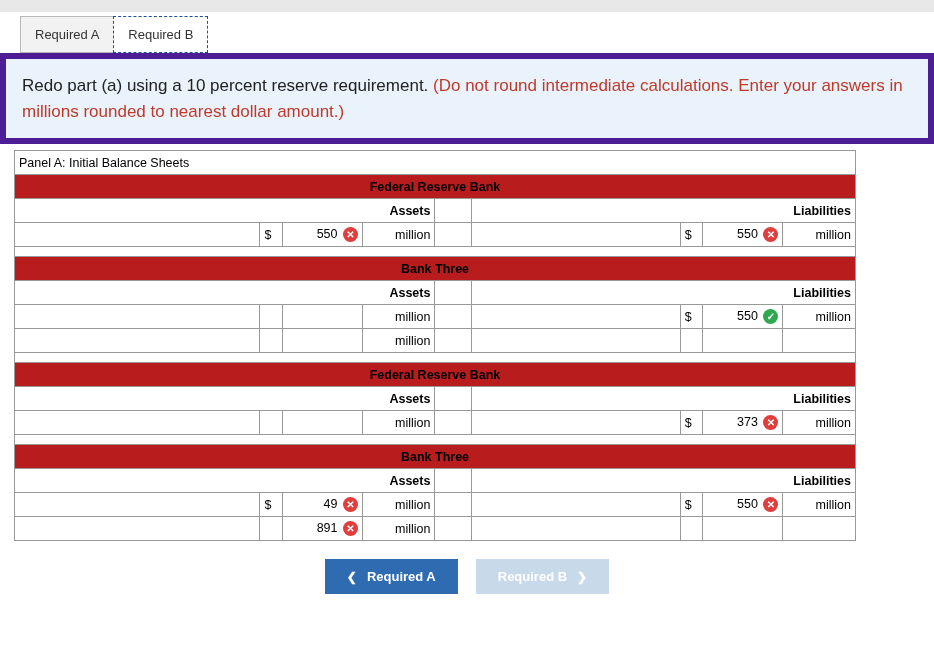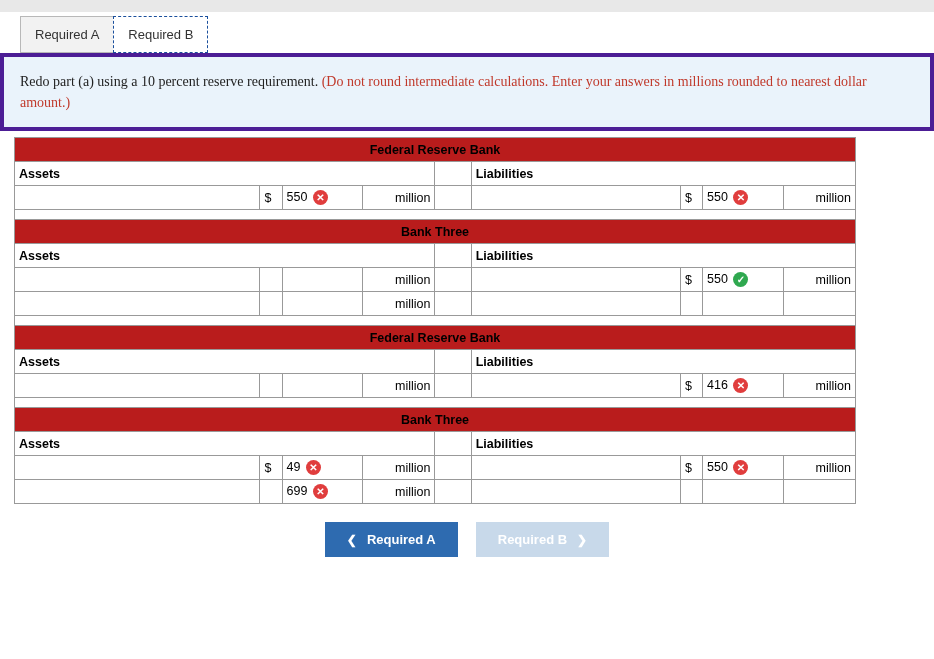--- a/index.html
+++ b/index.html
@@ -30,25 +30,25 @@
     font-size: 13px;
   }
   .tab.inactive { background: #f2f2f2; }
   .tab.active {
     border: 1px dashed #1a4f9c;
     background: #fff;
   }
   .tab + .tab { margin-left: -1px; }
   .instruction-box {
     background: #eaf3fb;
-    border: 4px solid #4c1d95;
+    border: 6px solid #4c1d95;
     padding: 14px 16px;
     line-height: 1.5;
-    font-family: Liberation Serif, serif;
-    font-size: 14px;
+    font-family: Liberation Sans, sans-serif;
+    font-size: 17px;
     color: #222;
   }
   .instruction-box .red { color: #c0392b; }
   .sheet-wrap {
     margin: 6px 0 0 14px;
     width: 842px;
   }
   .sheet {
     border-collapse: collapse;
     width: 100%;
@@ -66,42 +66,42 @@
     text-align: left;
     font-weight: normal;
     border-bottom: 1px solid #999;
   }
   .bank-name-row td {
     background: #b91c1c;
     text-align: center;
     font-weight: bold;
   }
   .ast-liab-row td {
-    text-align: left;
+    text-align: right;
     font-weight: bold;
     background: #fff;
   }
   .cell-left { text-align: right; padding-left: 6px; }
   .cell-dollar { text-align: left; padding-left: 4px; }
   .status-icon {
     display: inline-flex;
     width: 15px; height: 15px;
     border-radius: 50%;
     color: #fff;
     font-size: 10px;
     line-height: 15px;
     align-items: center;
     justify-content: center;
     vertical-align: middle;
     margin-left: 2px;
     font-weight: bold;
   }
   .wrong { background: #e03d3d; }
   .correct { background: #2fa84f; }
-  .value-cell { white-space: nowrap; }
+  .value-cell { white-space: nowrap; text-align: right; }
   .nav-buttons {
     display: flex;
     justify-content: center;
     gap: 18px;
     margin: 18px 0;
   }
   .nav-btn {
     padding: 10px 22px;
     border: none;
     font-size: 13px;
@@ -138,20 +138,23 @@
         <col style="width:80px">
         <col style="width:72px">
   <col style="width:36px">
   <col style="width:208px">
         <col style="width:22px">
         <col style="width:80px">
         <col style="width:72px">
 </colgroup>
 
 <tbody>
+        <tr class="panel-title">
+          <td colspan="9">Panel A: Initial Balance Sheets</td>
+        </tr>
 <tr class="bank-name-row">
           <td colspan="9">Federal Reserve Bank</td>
         </tr>
 <tr class="ast-liab-row">
   <td colspan="4">Assets</td>
   <td></td>
   <td colspan="4">Liabilities</td>
 </tr>
 <tr>
   <td></td>
@@ -221,21 +224,21 @@
 </tr>
 <tr>
   <td></td>
           <td></td>
   <td class="value-cell"></td>
   <td class="cell-left">million</td>
   <td></td>
           <td></td>
   <td class="cell-dollar">$</td>
   <td class="value-cell">
-    <span>416</span>
+    <span>373</span>
     <span class="status-icon wrong">✕</span>
   </td>
   <td class="cell-left">million</td>
 </tr>
 <tr class="spacer-row">
           <td colspan="9"></td>
         </tr>
 
 <tr class="bank-name-row">
           <td colspan="9">Bank Three</td>
@@ -259,21 +262,21 @@
   <td class="value-cell">
     <span>550</span>
     <span class="status-icon wrong">✕</span>
   </td>
   <td class="cell-left">million</td>
 </tr>
 <tr>
   <td></td>
           <td></td>
   <td class="value-cell">
-    <span>699</span>
+    <span>891</span>
     <span class="status-icon wrong">✕</span>
   </td>
   <td class="cell-left">million</td>
   <td></td>
           <td></td>
           <td></td>
           <td></td>
           <td></td>
 </tr>
 </tbody>

